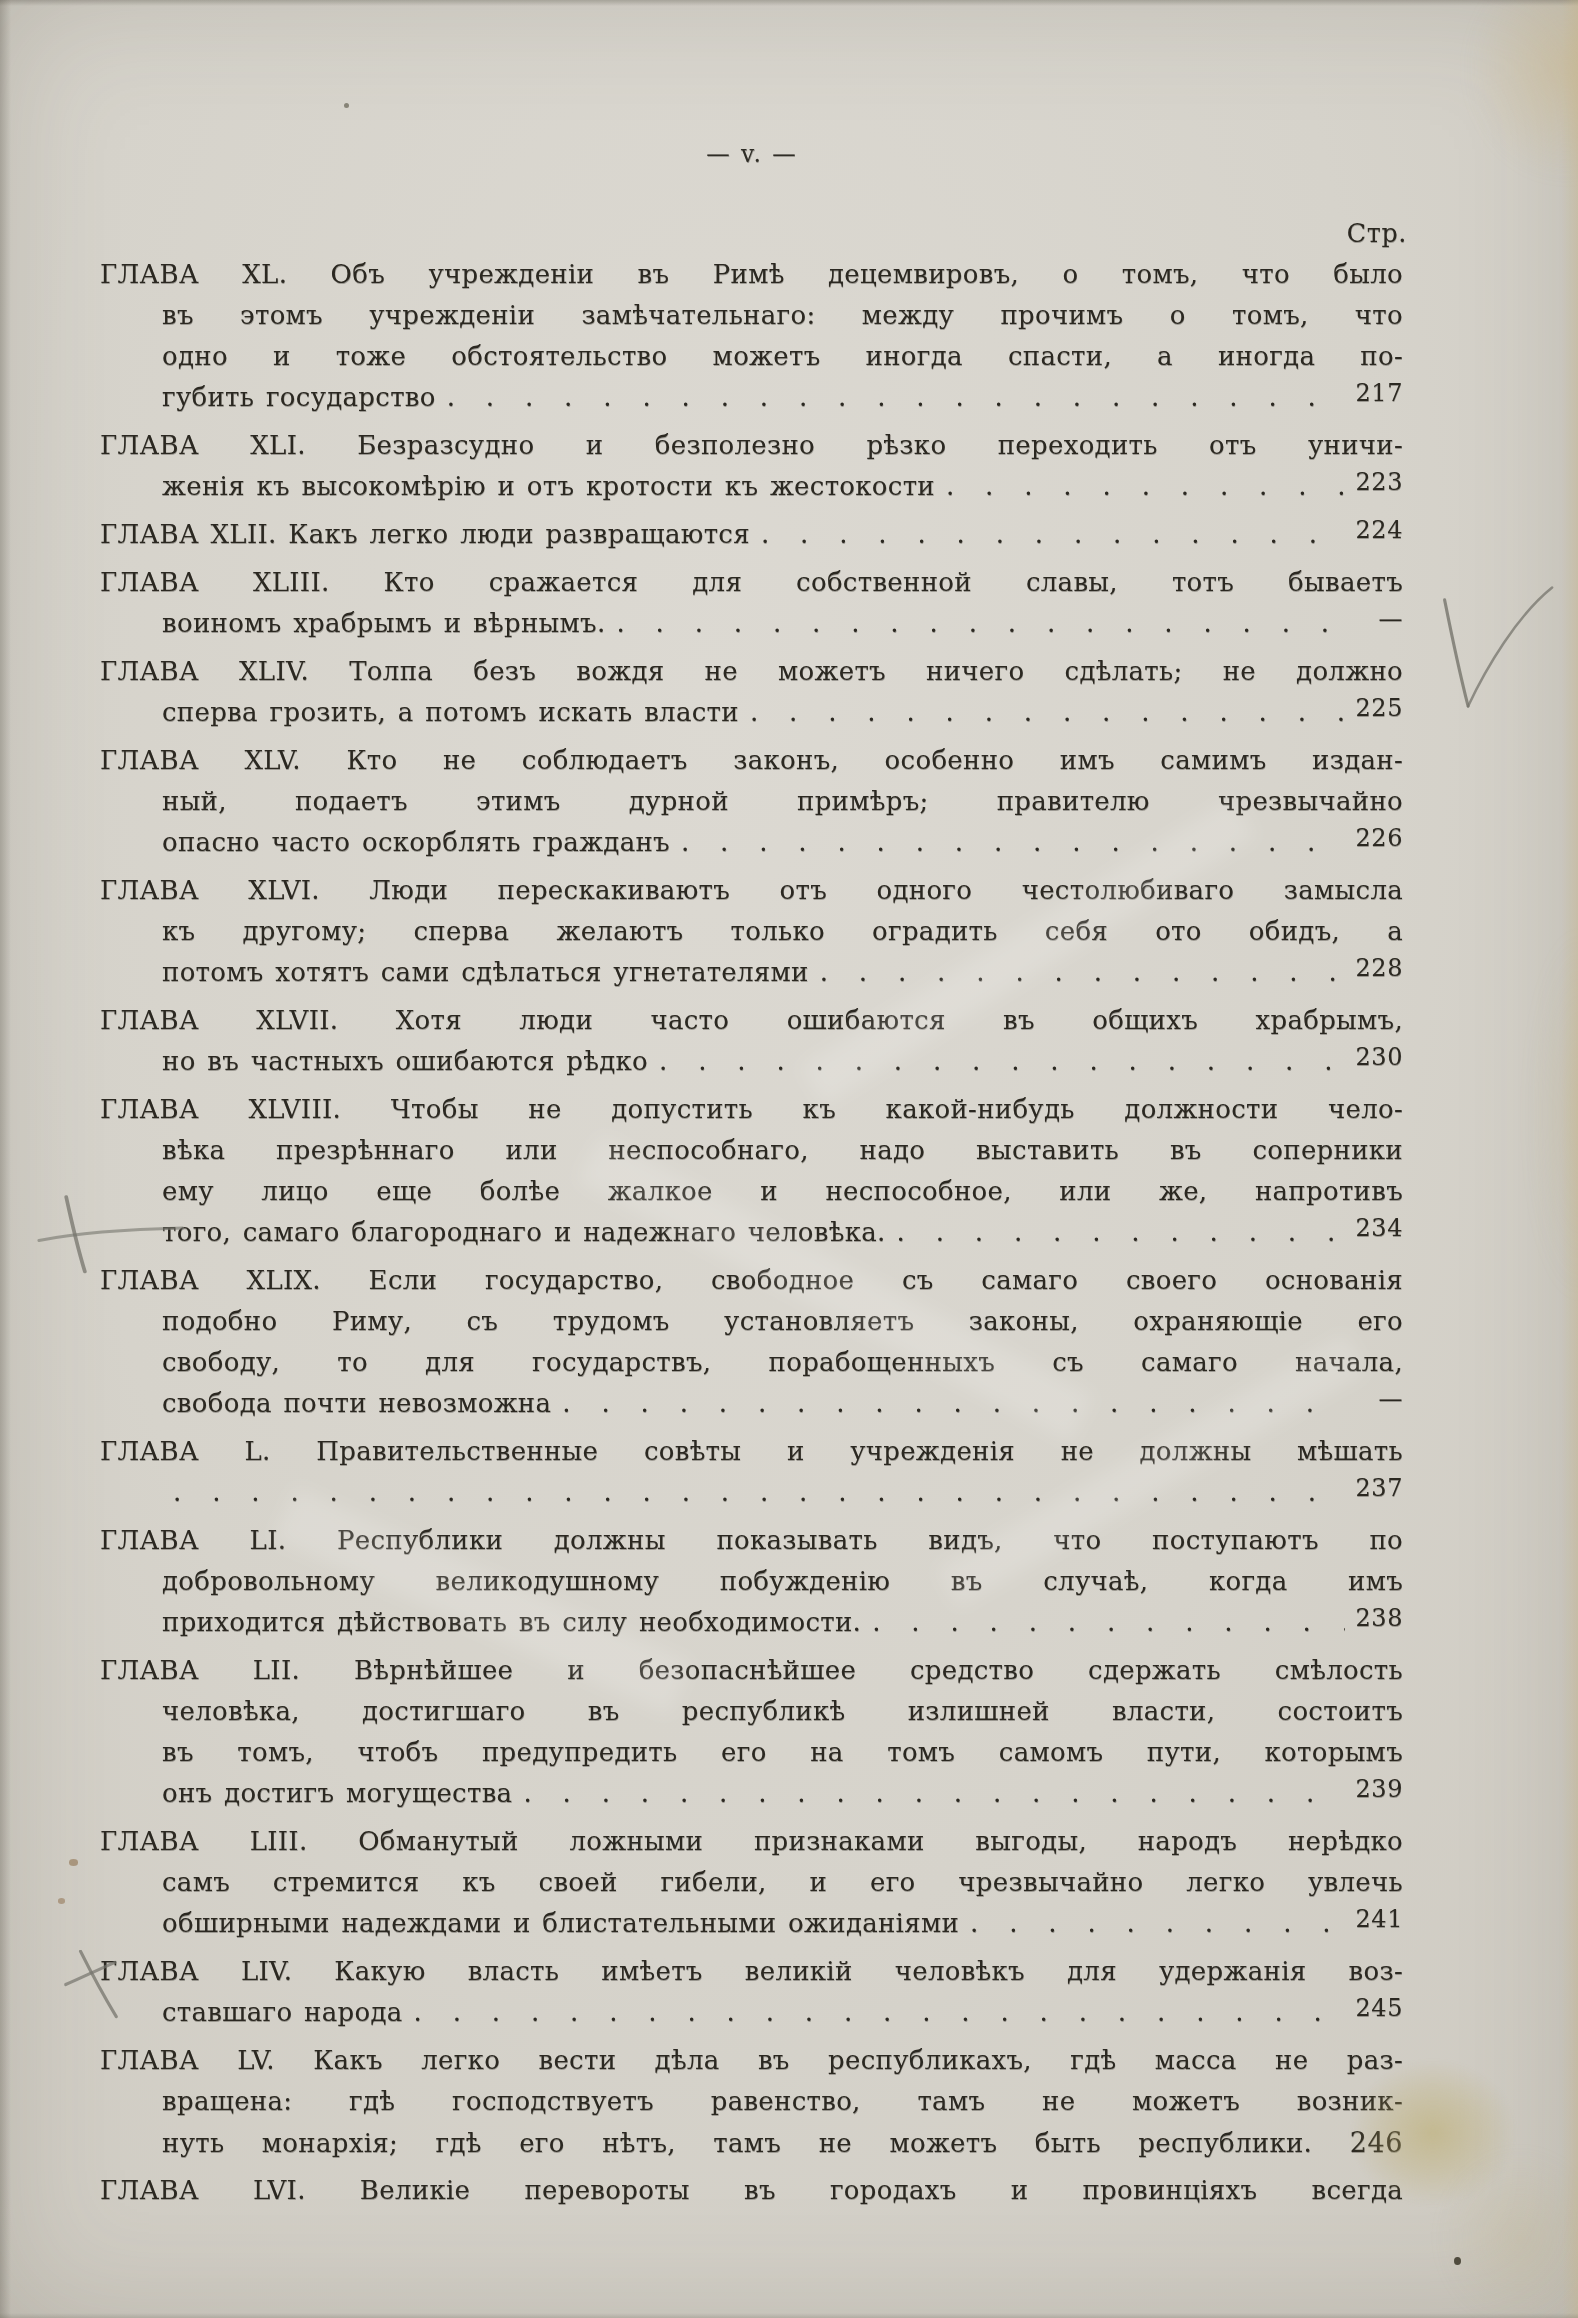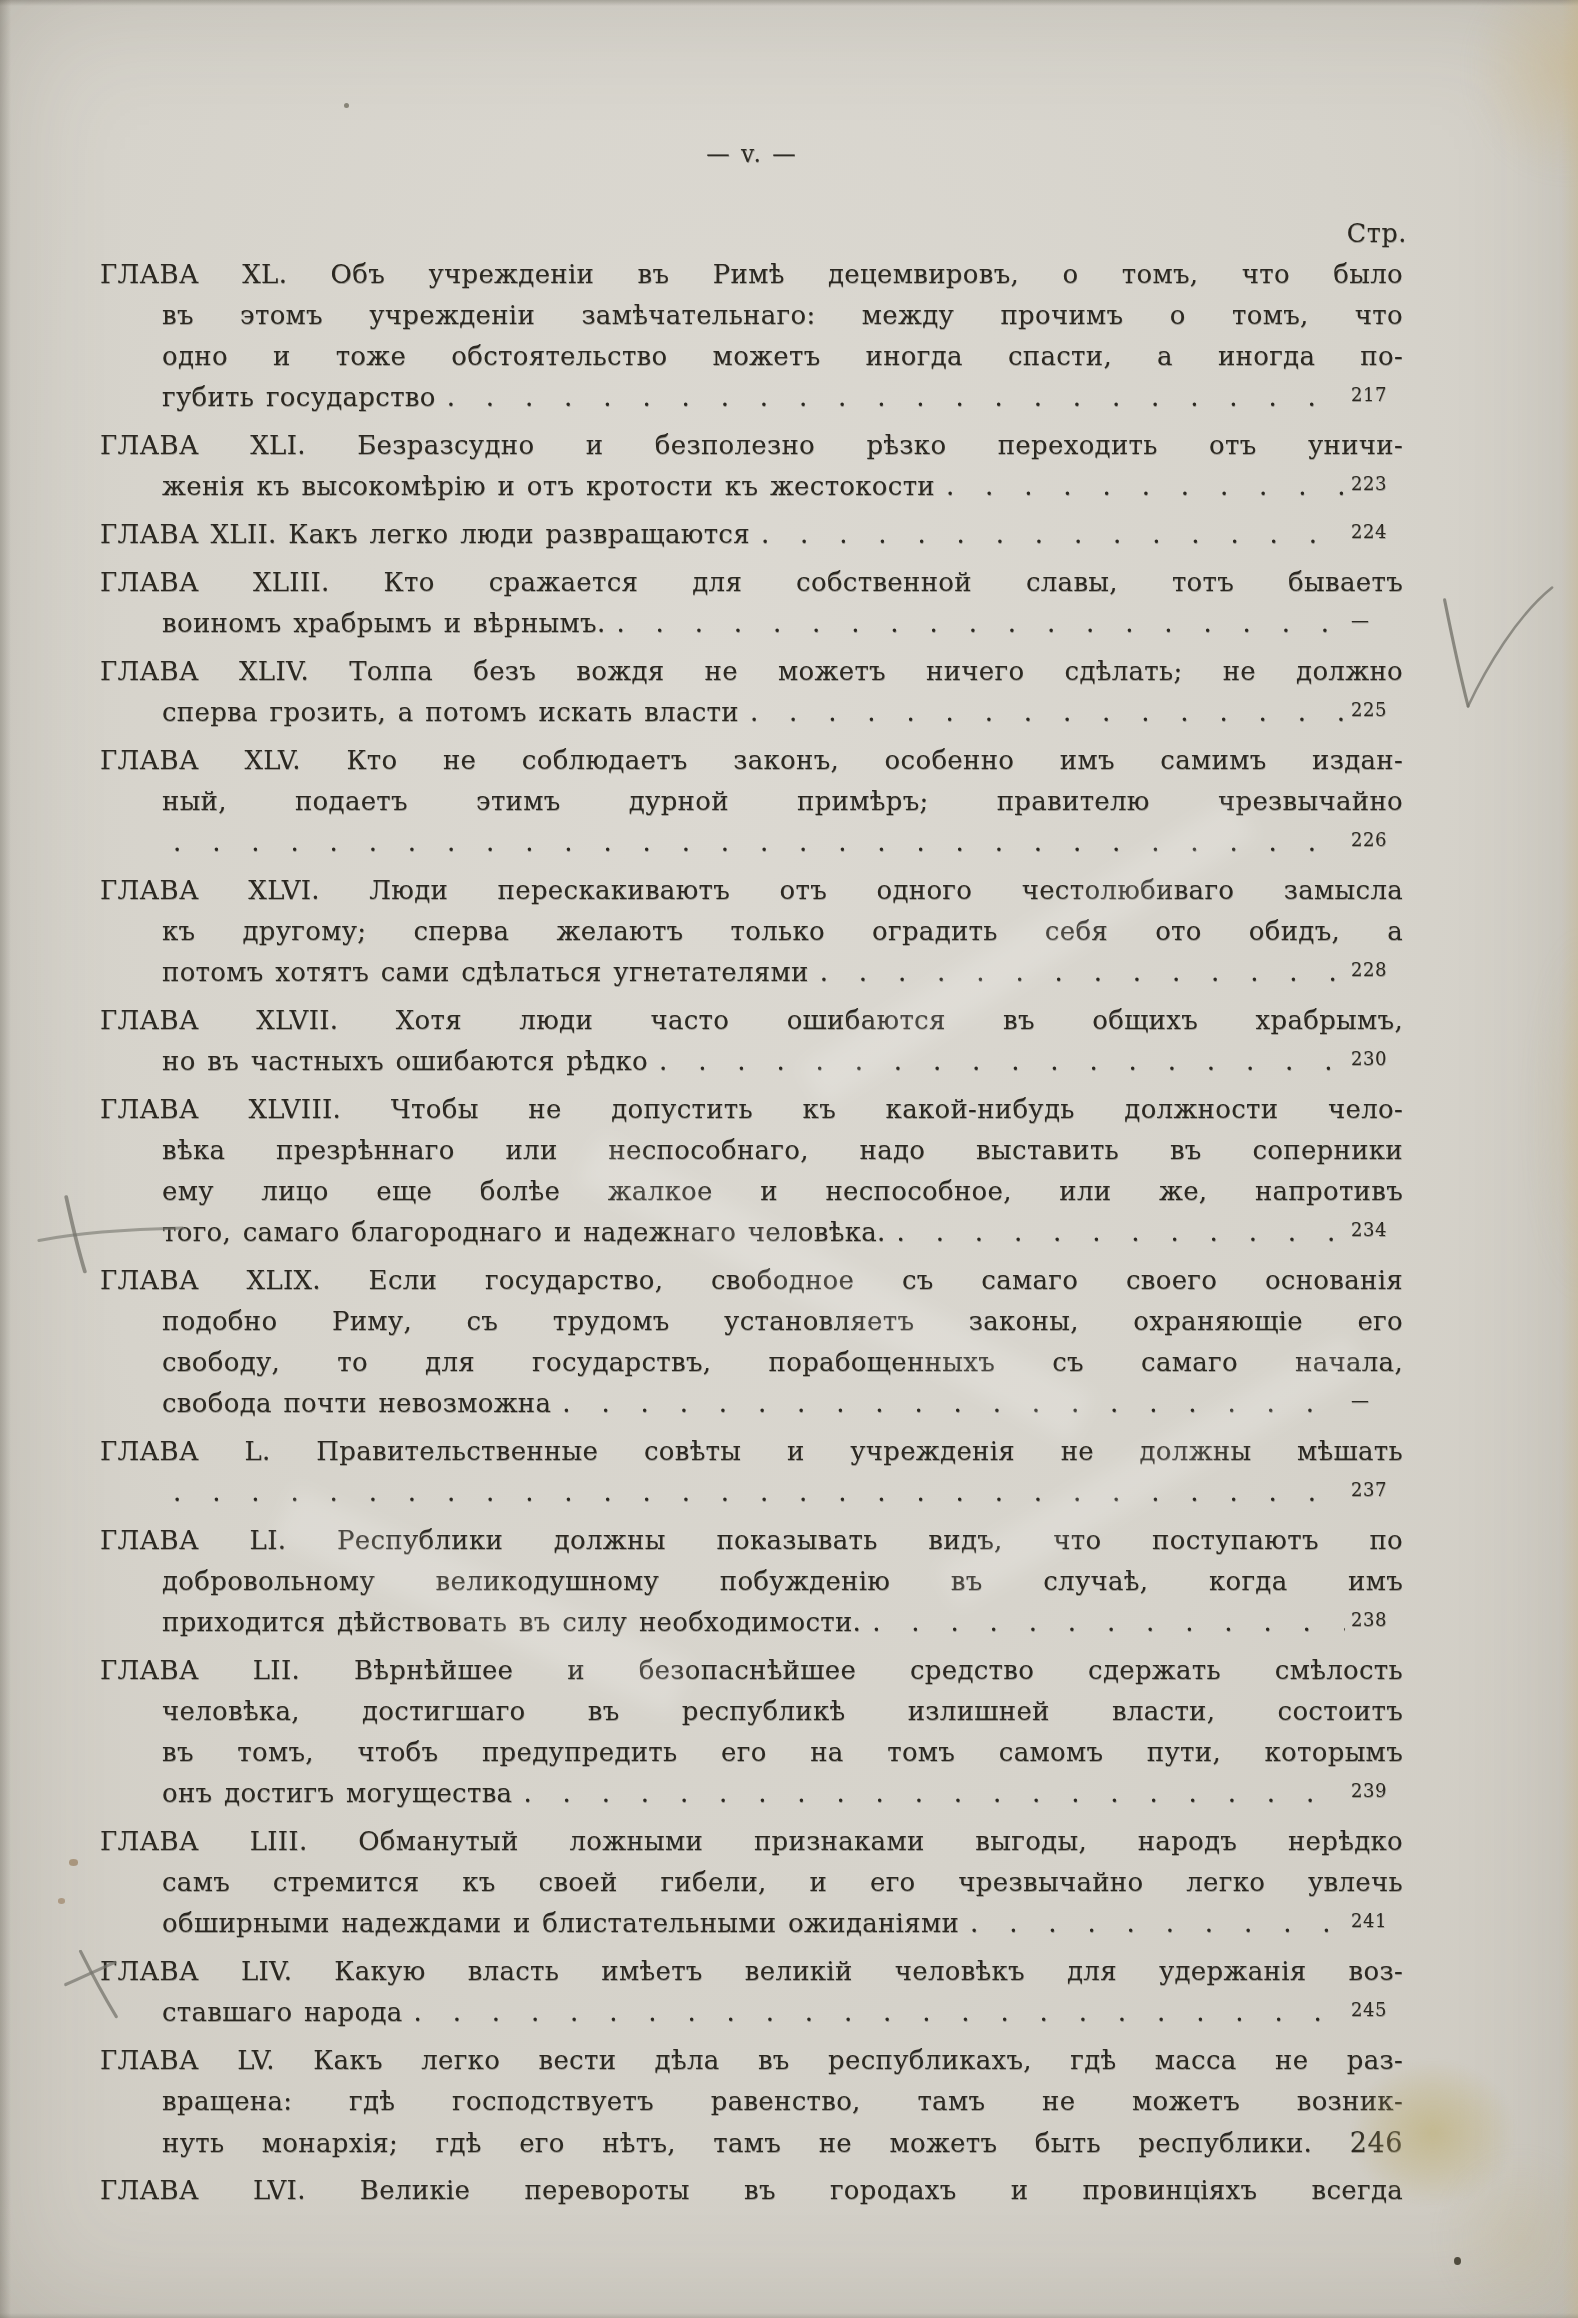--- a/index.html
+++ b/index.html
@@ -28,21 +28,21 @@
   .entry{margin:7px;}
   .line{height:41px;}
   .jl{text-align:justify;text-align-last:justify;-moz-text-align-last:justify;white-space:normal;}
   .cont{margin-left:62px;}
   .end{display:flex;align-items:baseline;}
   .txt{white-space:pre;}
   .leader{
     flex:1;overflow:hidden;white-space:nowrap;
     margin-left:11px;margin-right:6.2px;word-spacing:22px;
   }
-  .pg{min-width:52px;text-align:left;font-size:18px;letter-spacing:0.6px;transform:translateY(-5px);}
+  .pg{min-width:52px;text-align:right;font-size:24px;letter-spacing:0.6px;transform:translateY(-5px);}
   .pg-inline{font-size:27px;letter-spacing:0.6px;}
   
   .edge-top{position:absolute;top:0;left:0;right:0;height:5.6px;background:linear-gradient(rgba(70,65,55,.28),rgba(70,65,55,0));}
   .edge-left{position:absolute;top:0;left:0;bottom:0;width:11px;background:linear-gradient(90deg,rgba(70,65,55,.26),rgba(70,65,55,0));}
   .edge-right{position:absolute;top:0;right:0;bottom:0;width:17.3px;background:linear-gradient(270deg,rgba(200,180,130,.35),rgba(200,180,130,0));}
   .edge-bottom{position:absolute;left:0;right:0;bottom:0;height:6.2px;background:linear-gradient(0deg,rgba(80,75,60,.22),rgba(80,75,60,0));}
   .stain,.streak,.speck{position:absolute;pointer-events:none;}
   .st-246{left:1350px;top:2060px;width:166px;height:146px;border-radius:48% 52% 55% 45%;
     background:radial-gradient(closest-side, rgba(186,170,104,.55), rgba(186,170,104,.26) 58%, rgba(186,170,104,0));
     filter:blur(1.9px);}
@@ -112,20 +112,21 @@
         <div class="line cont end">
           <span class="txt">сперва грозить, а потомъ искать власти</span>
           <span class="leader">. . . . . . . . . . . . . . . . . . . . . . . . . . . . . . . . . . . . . . . . . . </span>
           <span class="pg">225</span>
         </div>
       </div>
       <div class="entry">
         <div class="line jl">ГЛАВА XLV. Кто не соблюдаетъ законъ, особенно имъ самимъ издан-</div>
         <div class="line cont jl">ный, подаетъ этимъ дурной примѣръ; правителю чрезвычайно</div>
         <div class="line cont end">
+          <span class="txt">опасно часто оскорблять гражданъ</span>
           <span class="leader">. . . . . . . . . . . . . . . . . . . . . . . . . . . . . . . . . . . . . . . . . . </span>
           <span class="pg">226</span>
         </div>
       </div>
       <div class="entry">
         <div class="line jl">ГЛАВА XLVI. Люди перескакиваютъ отъ одного честолюбиваго замысла</div>
         <div class="line cont jl">къ другому; сперва желаютъ только оградить себя ото обидъ, а</div>
         <div class="line cont end">
           <span class="txt">потомъ хотятъ сами сдѣлаться угнетателями</span>
           <span class="leader">. . . . . . . . . . . . . . . . . . . . . . . . . . . . . . . . . . . . . . . . . . </span>

